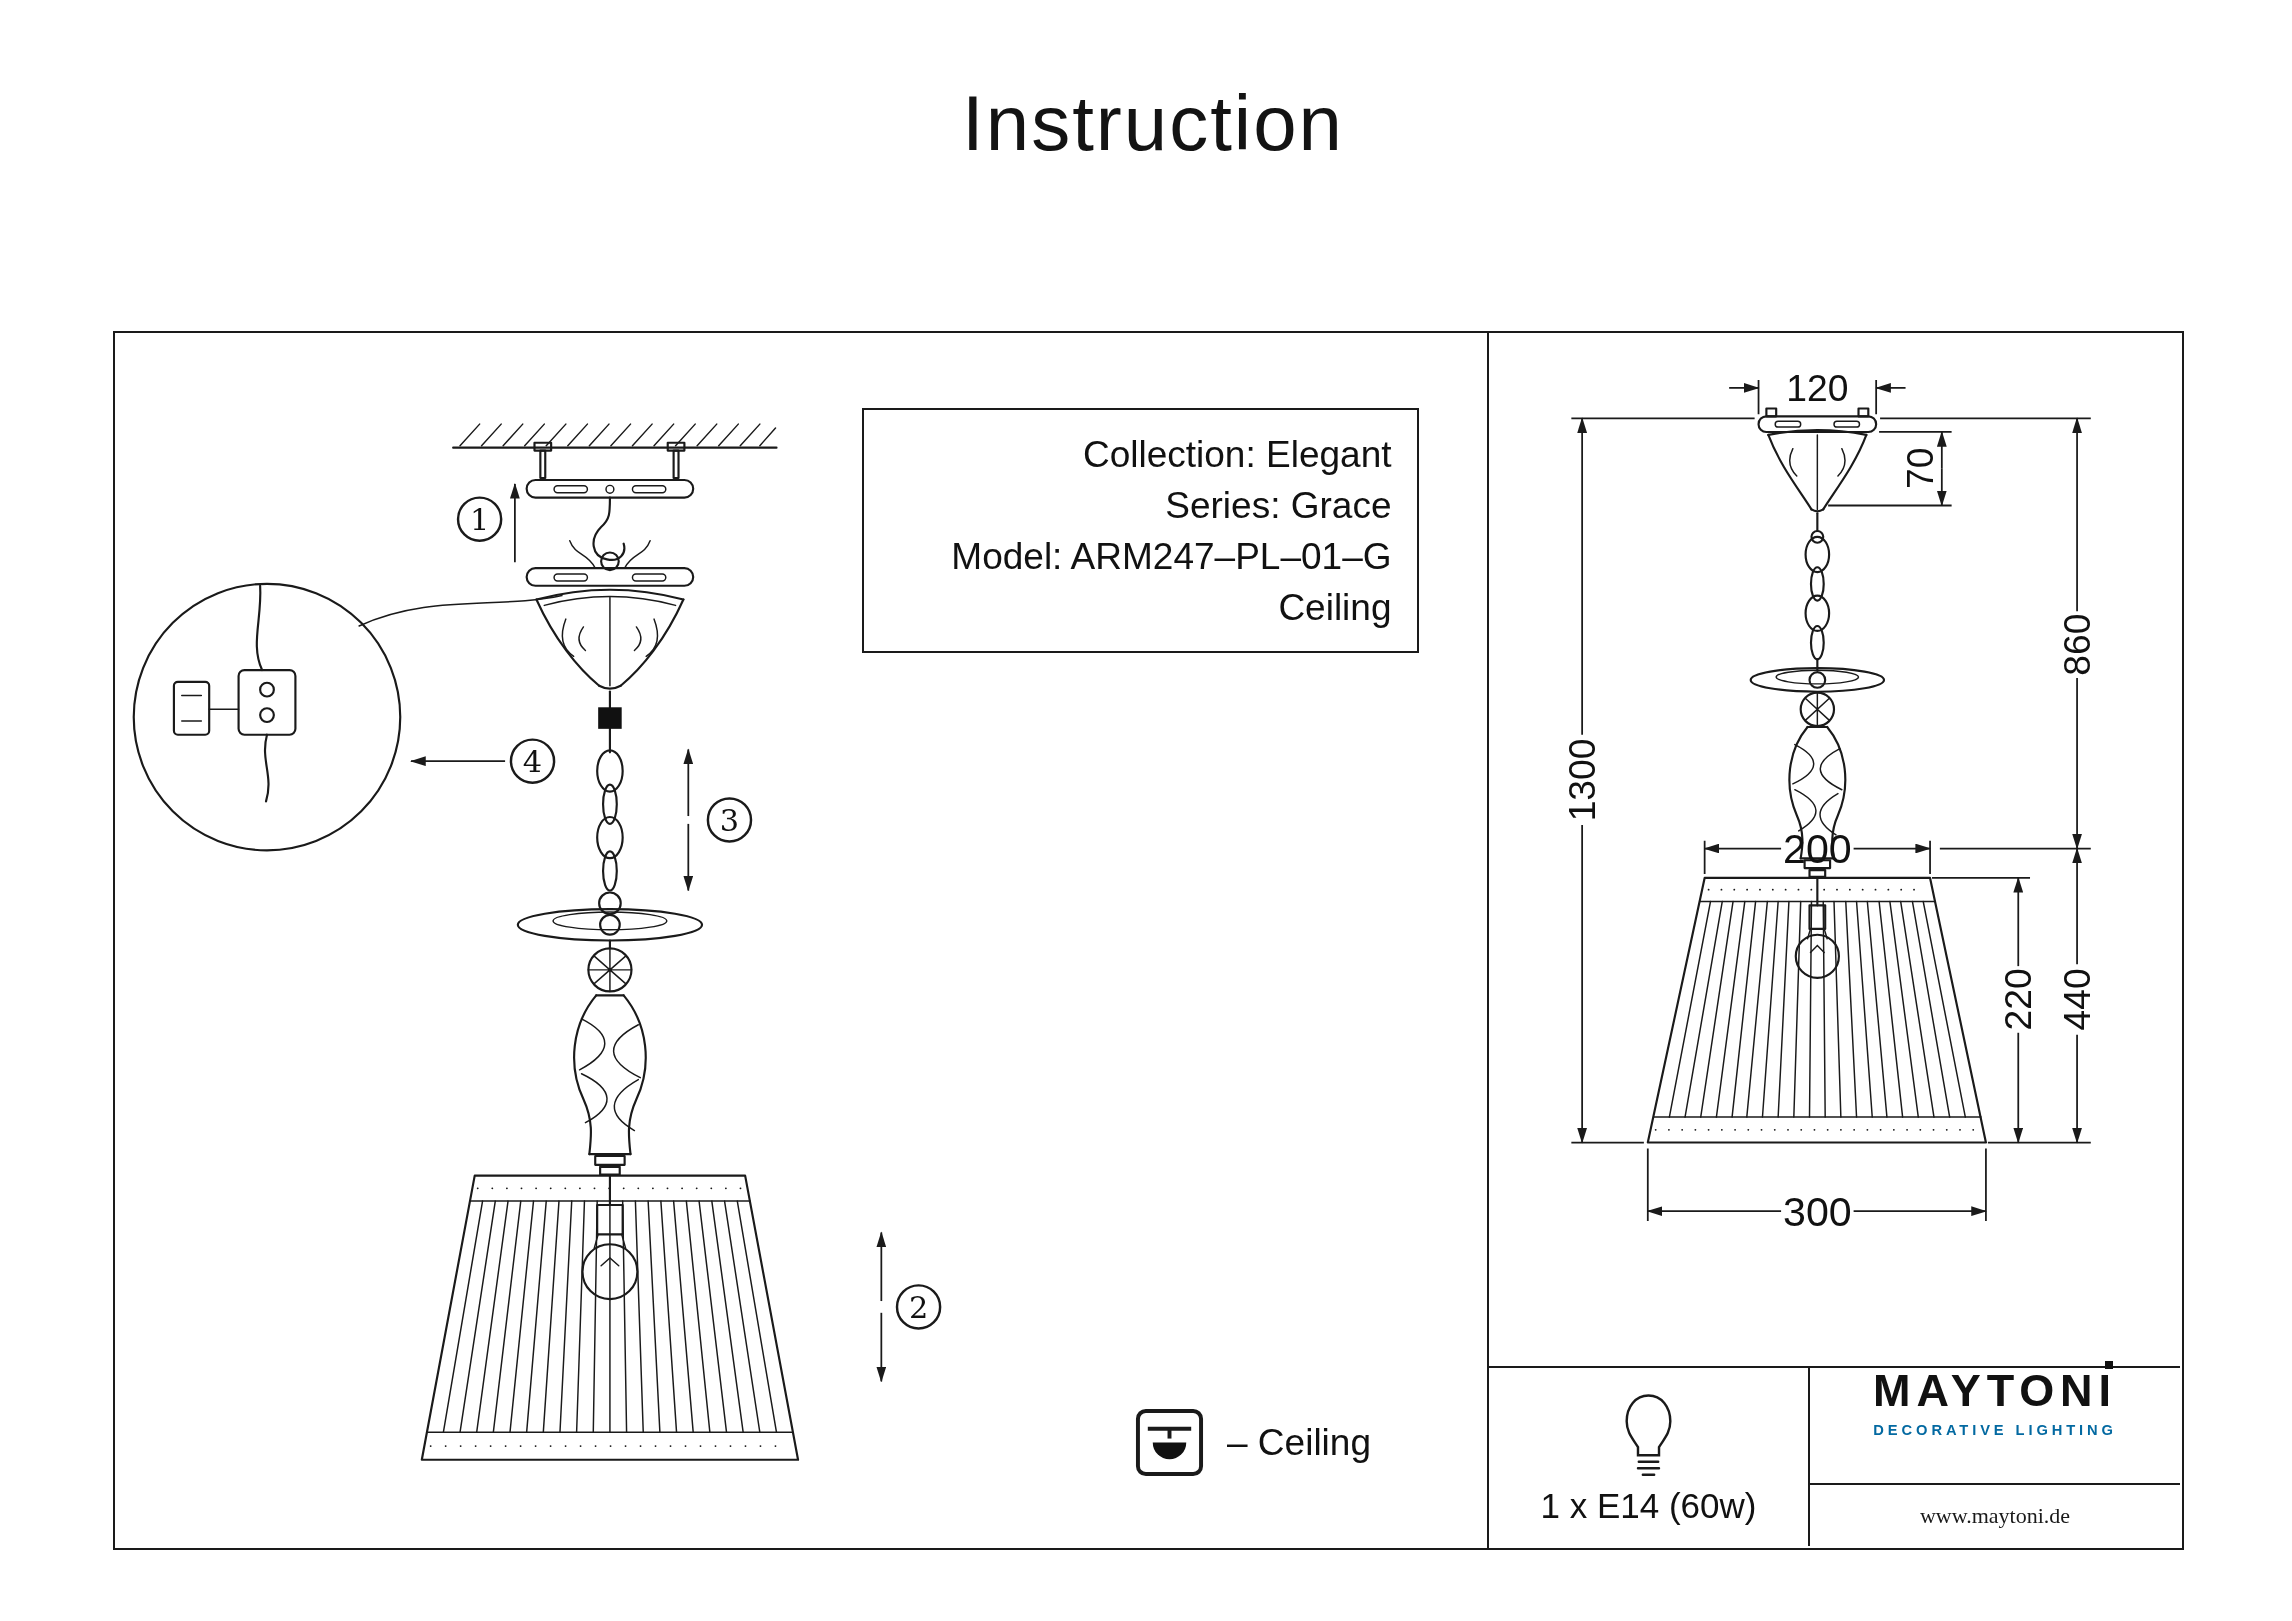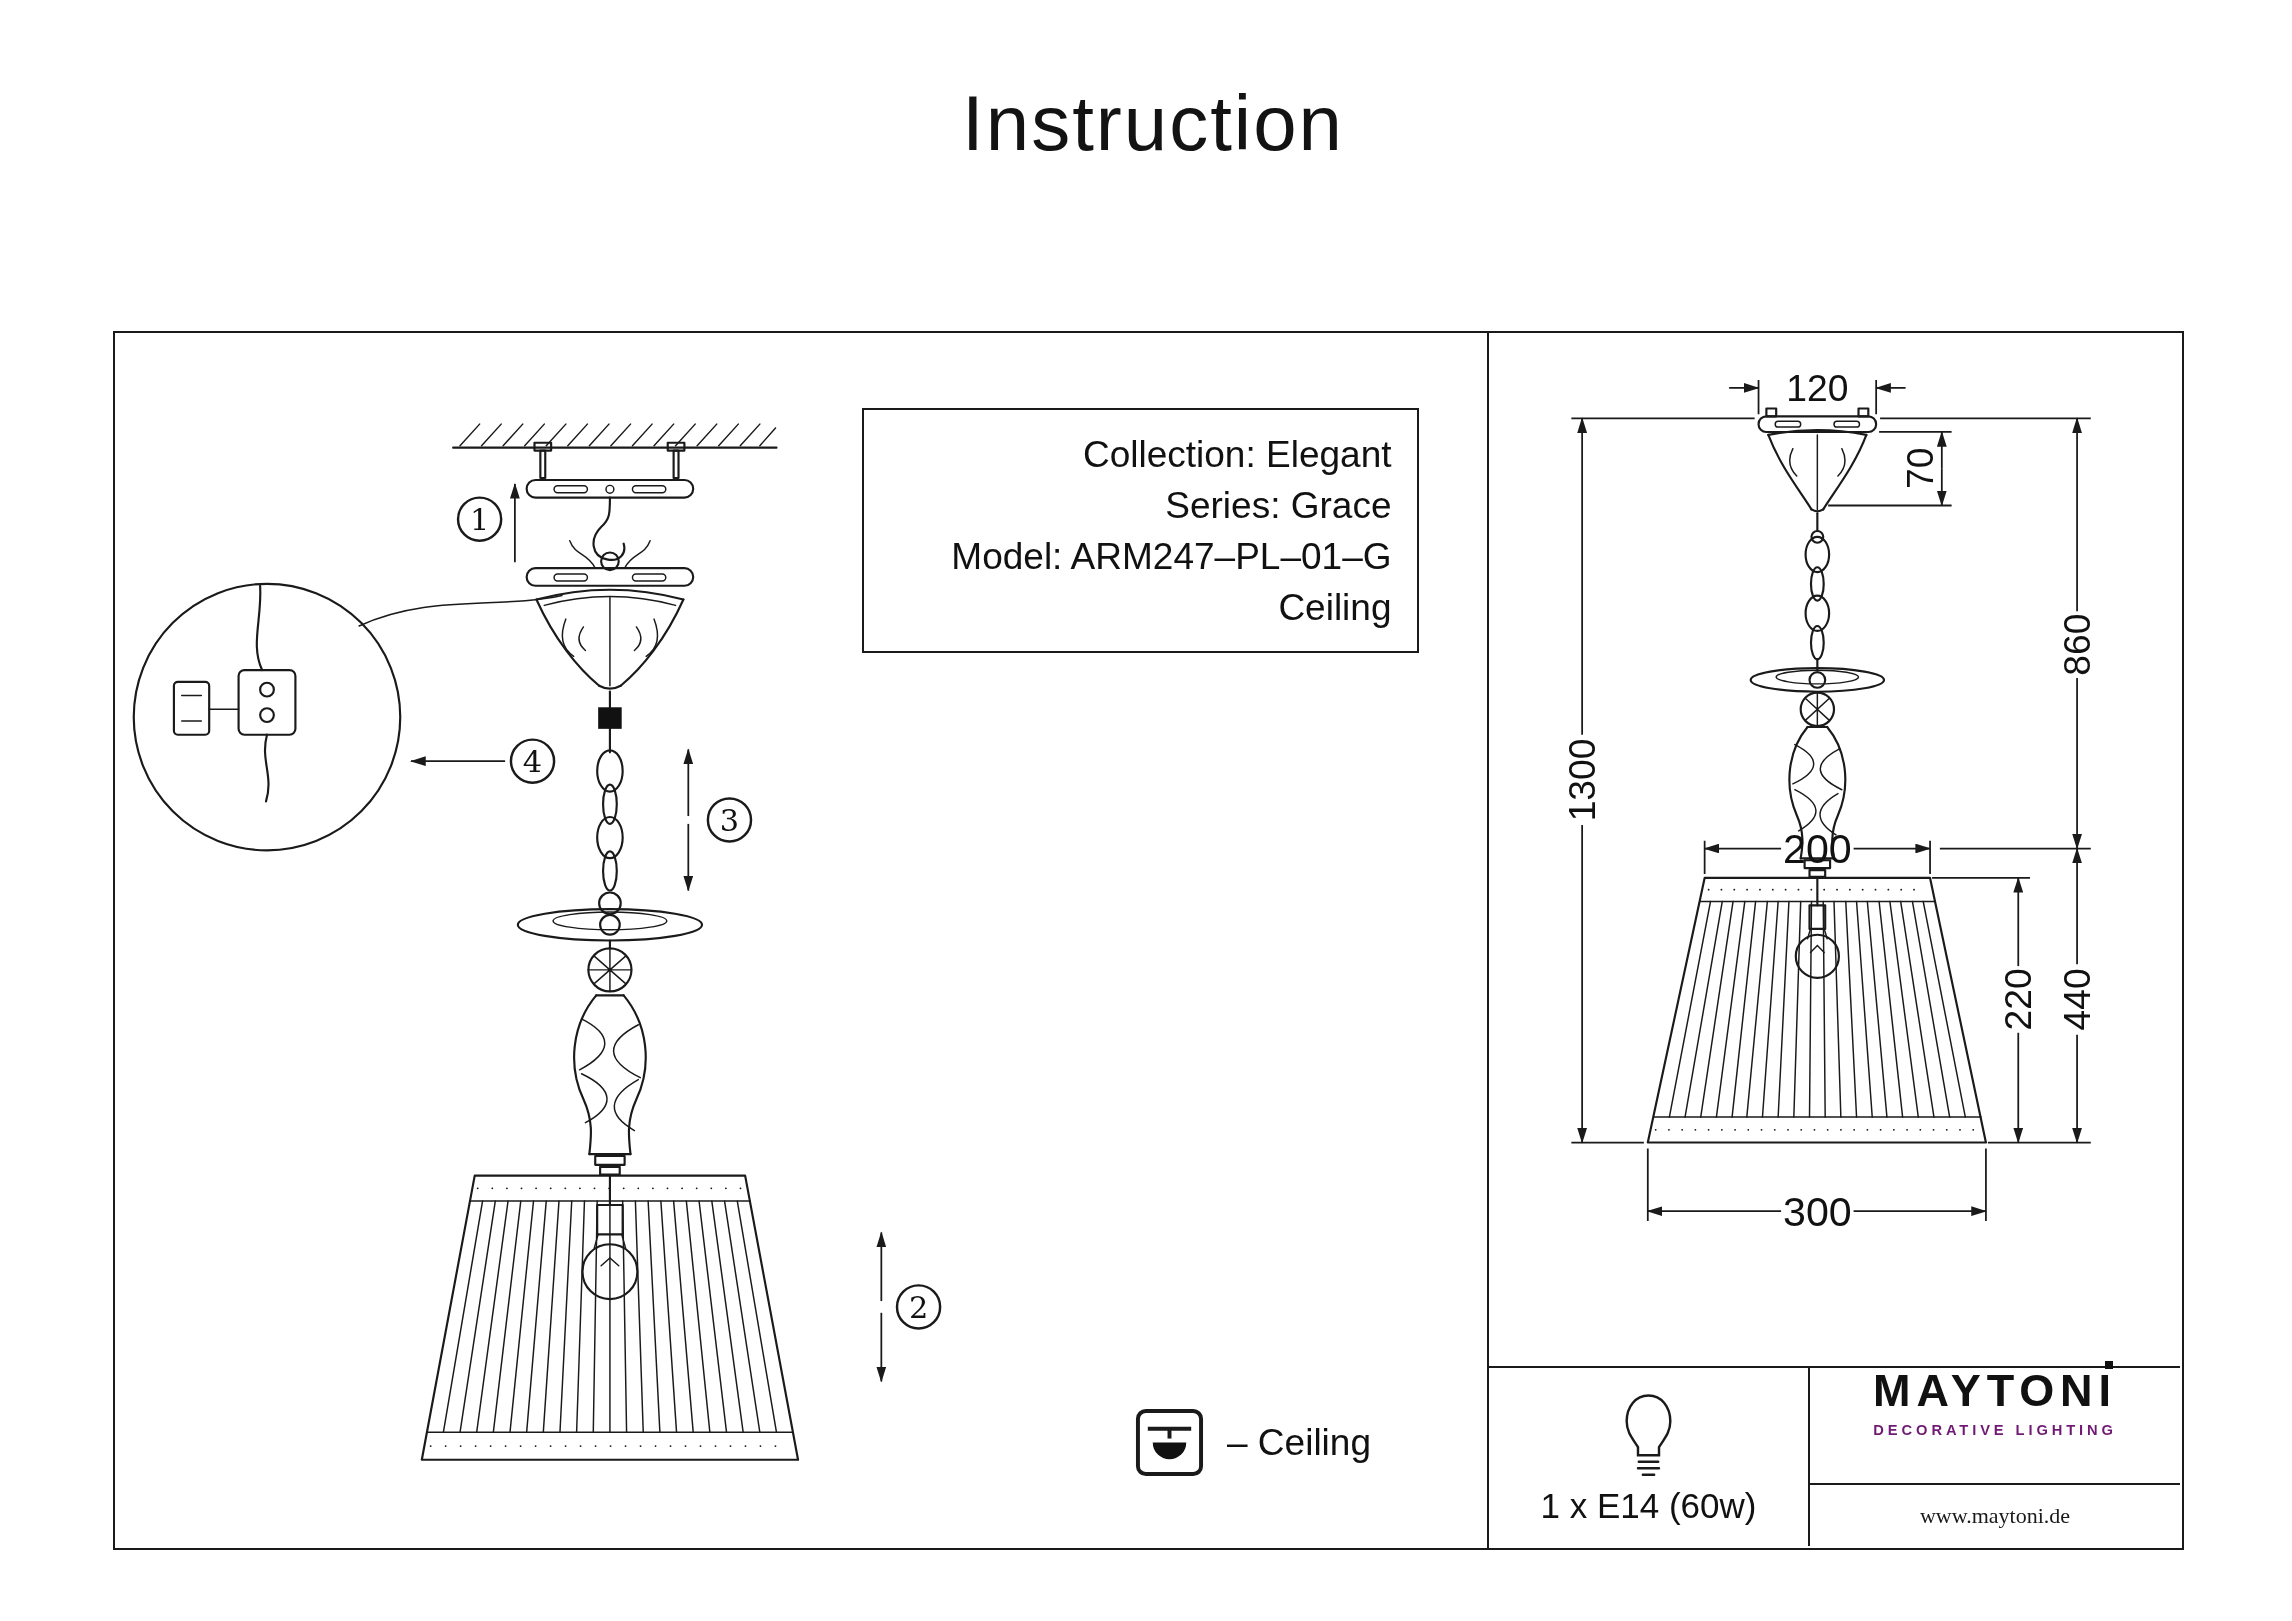--- a/index.html
+++ b/index.html
@@ -33,21 +33,21 @@
   .bottom-row{position:absolute;left:0;top:1033px;width:691px;height:180px;
               border-top:2.9px solid #1a1a1a;box-sizing:border-box;display:flex;}
   .bulb-cell{width:321px;border-right:2.9px solid #1a1a1a;box-sizing:border-box;
              display:flex;flex-direction:column;align-items:center;justify-content:center;gap:0;}
   .bulb-cell .lbl{font-size:35px;color:#111;}
   .brand-cell{flex:1;display:flex;flex-direction:column;}
   .brand-top{flex:1;display:flex;flex-direction:column;align-items:center;justify-content:flex-start;}
   .brand-logo-wrap{position:relative;display:inline-flex;flex-direction:column;align-items:flex-end;}
   .brand-logo{font-size:45px;font-weight:bold;letter-spacing:5.9px;color:#111;line-height:1;}
   .logo-dot{position:absolute;top:-6.9px;right:3.9px;width:7.8px;height:7.8px;background:#111;}
-  .brand-tagline{margin-top:8.8px;font-size:14.7px;letter-spacing:3.9px;color:#701a75;font-weight:bold;}
+  .brand-tagline{margin-top:8.8px;font-size:14.7px;letter-spacing:3.9px;color:#0369a1;font-weight:bold;}
   .brand-bottom{height:63px;border-top:2.9px solid #1a1a1a;box-sizing:border-box;
                 display:flex;align-items:center;justify-content:center;font-size:22px;color:#1a1a1a;font-family:Liberation Serif, serif;}
 </style>
 </head>
 <body>
 
 <div class="page">
 
   <h1 class="title">Instruction</h1>
 

